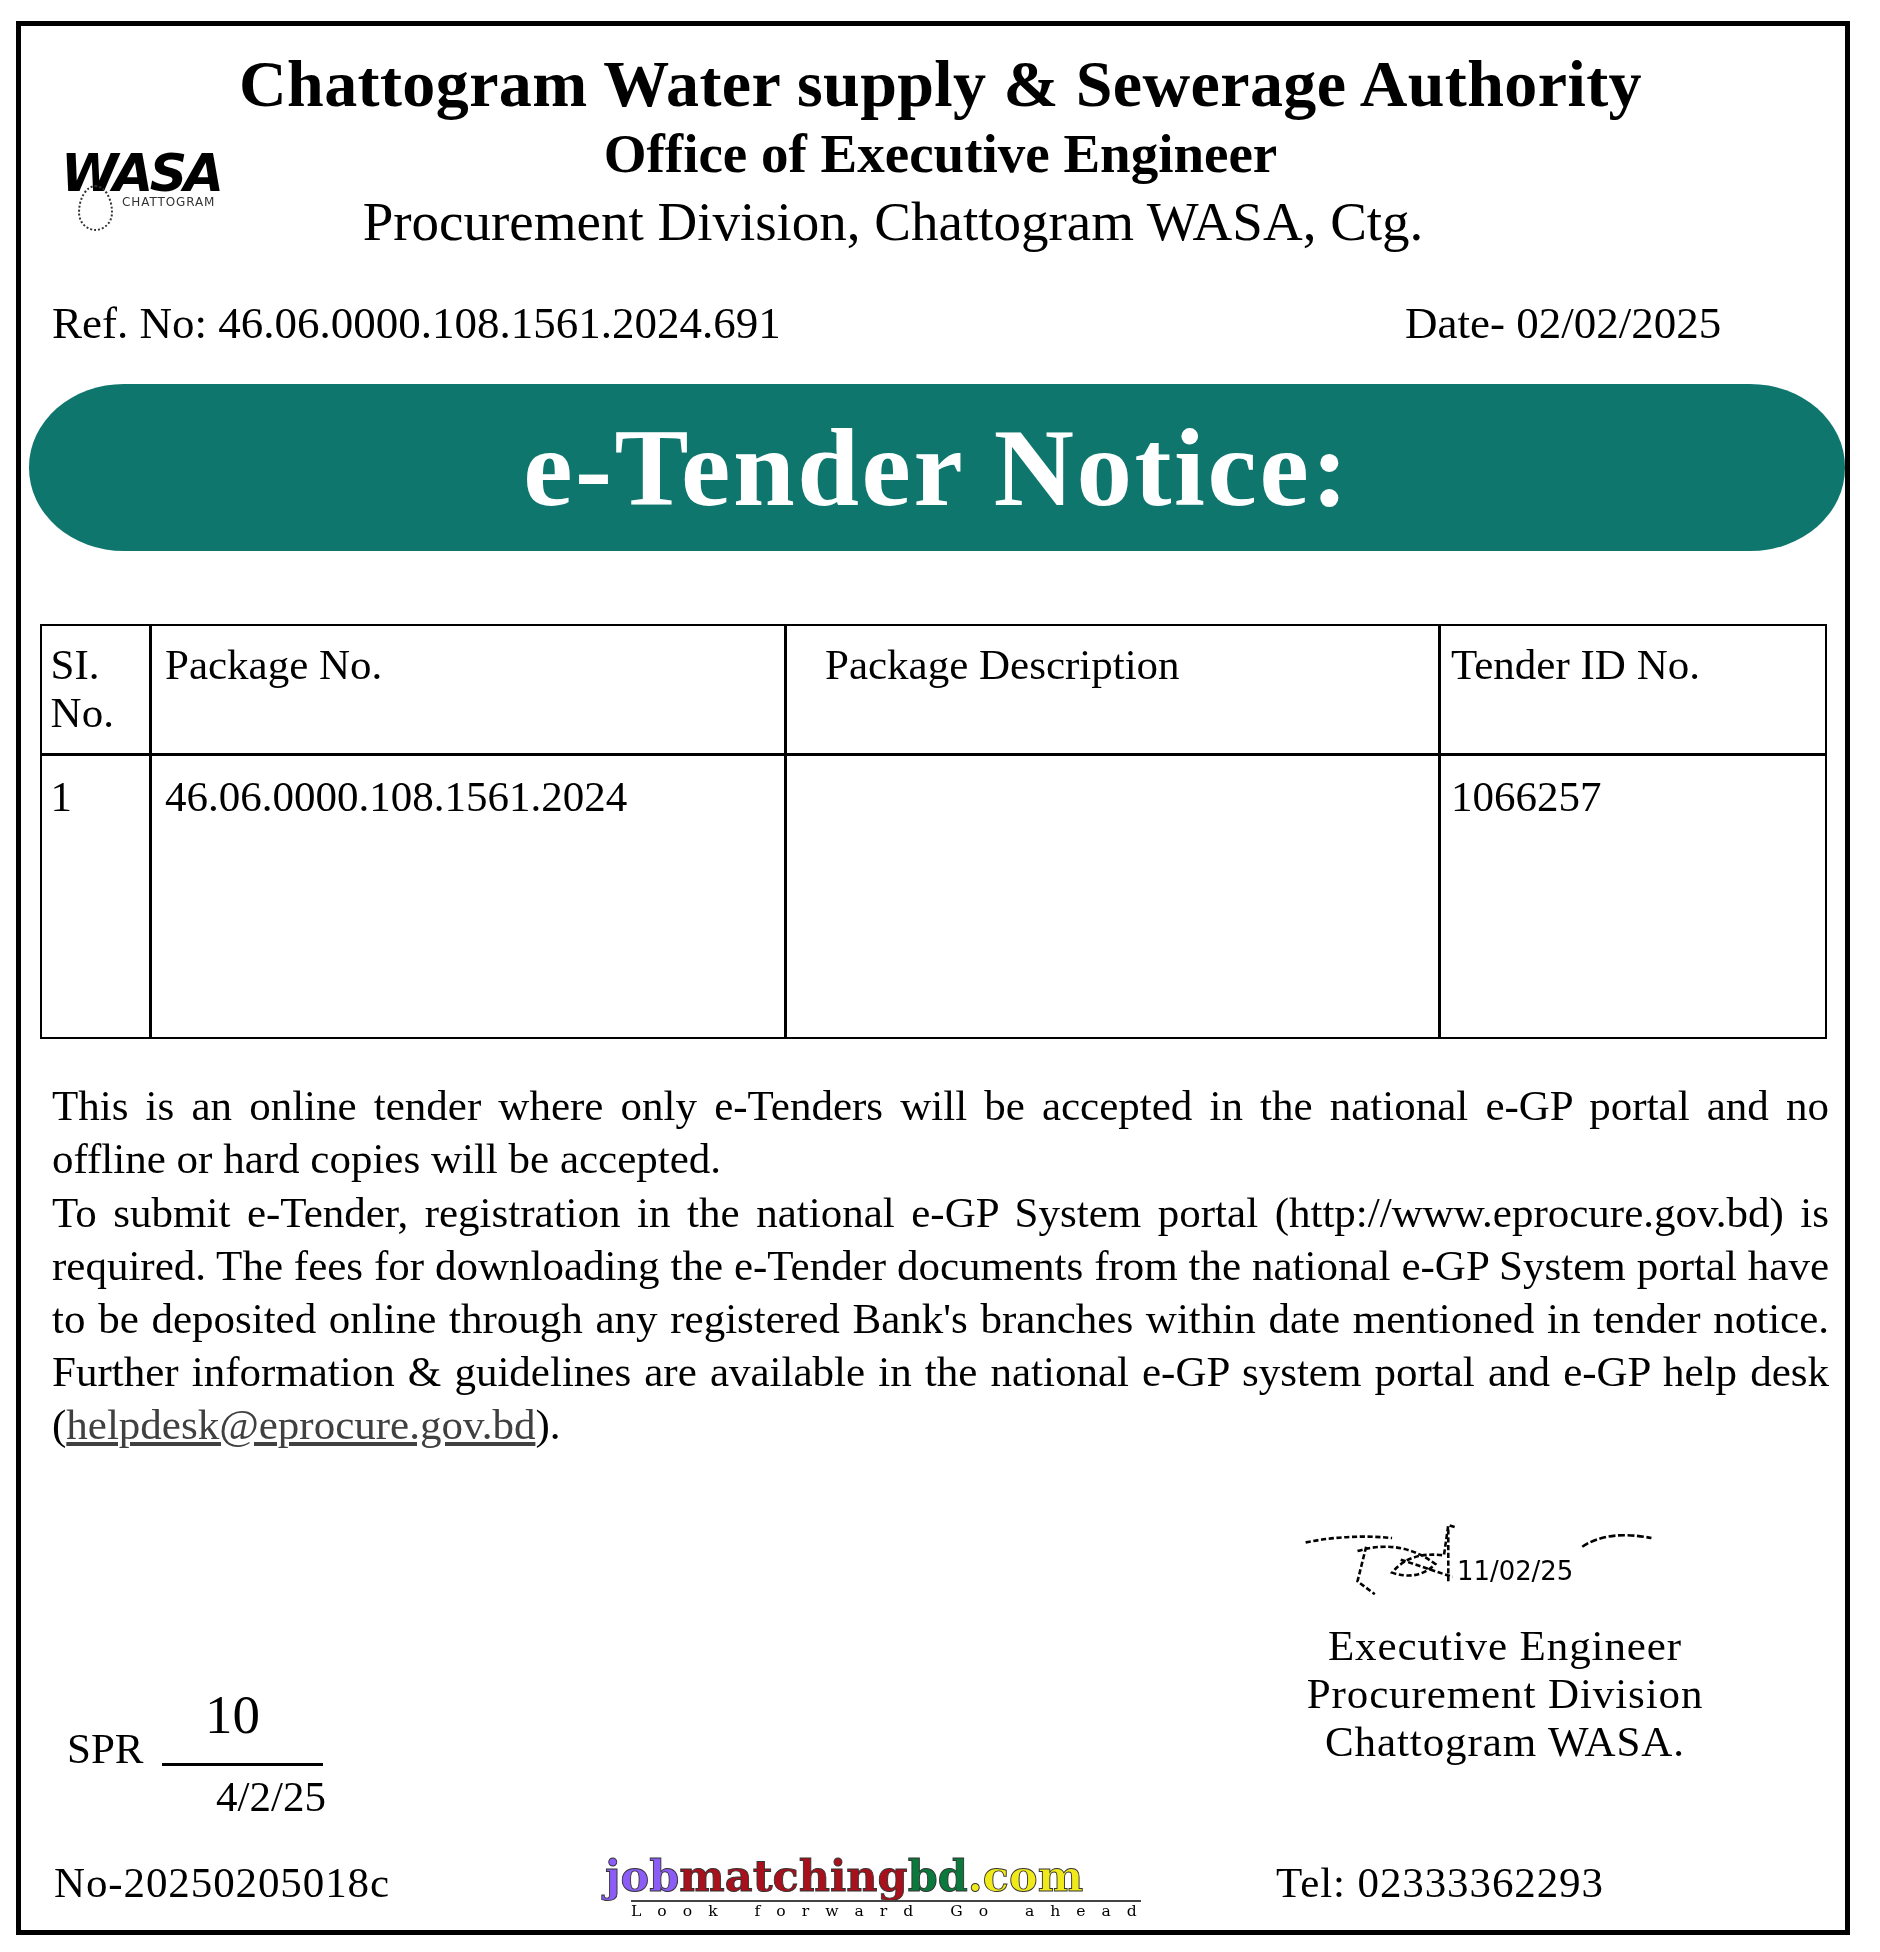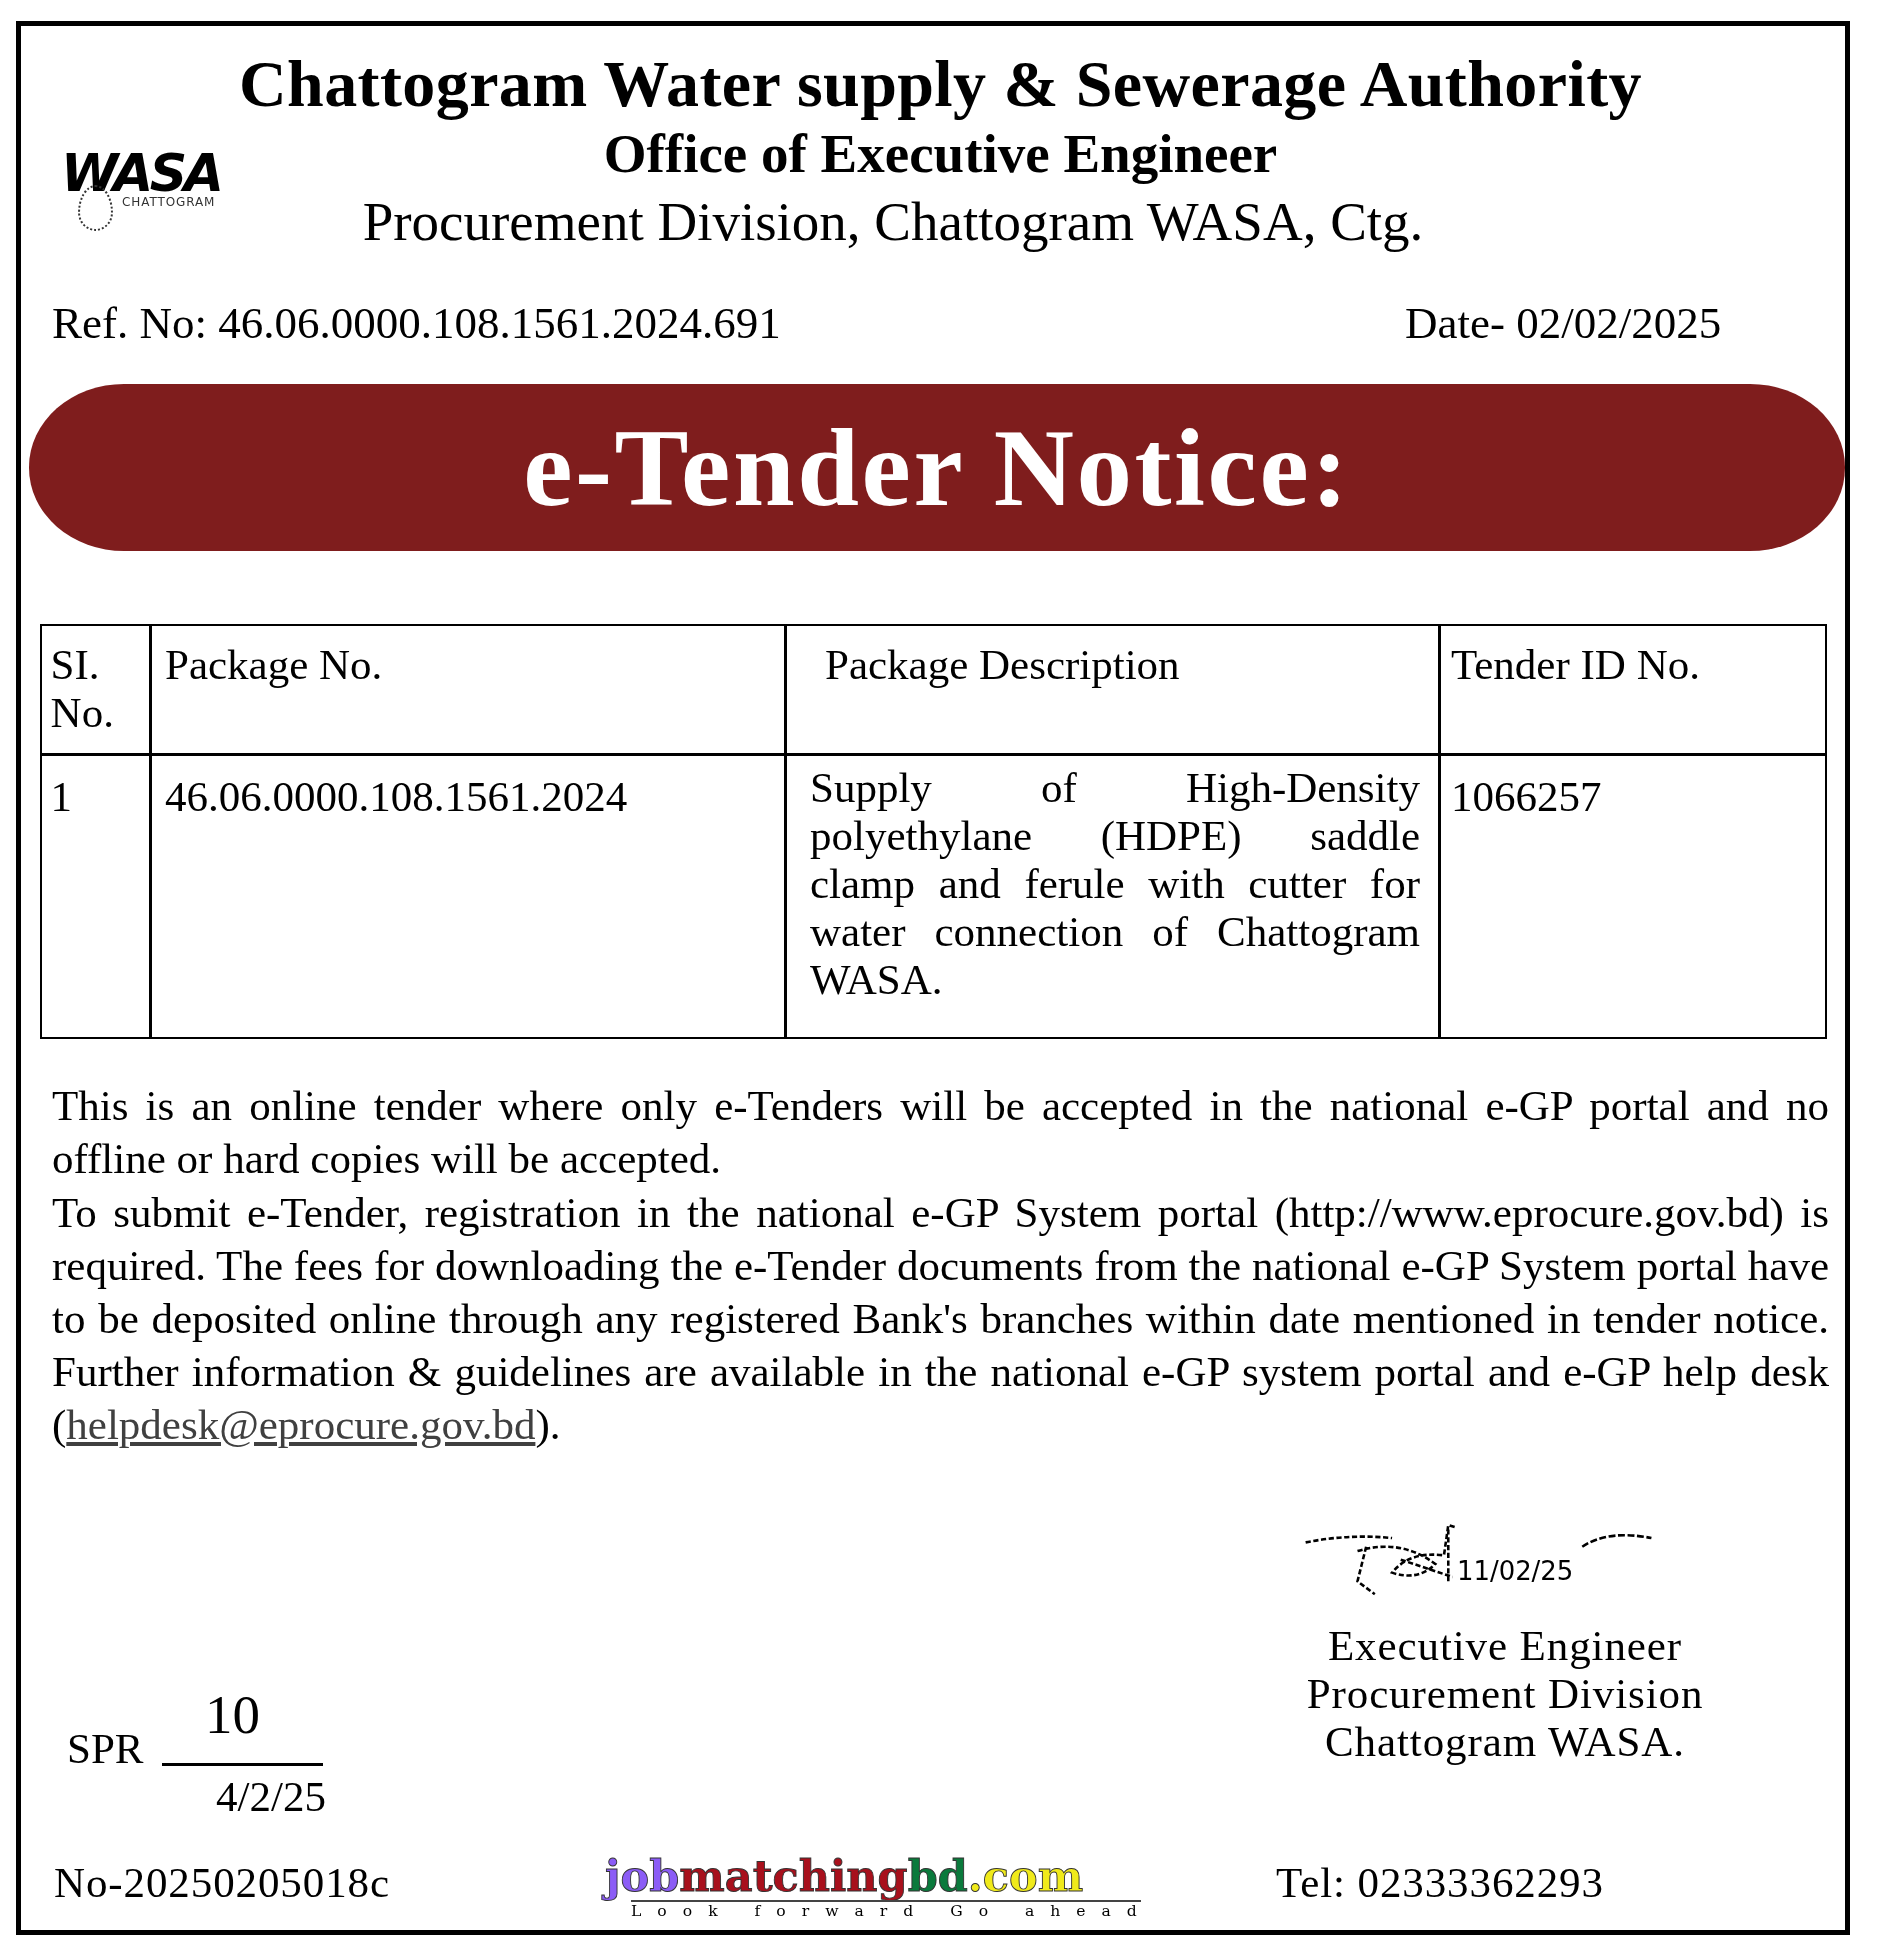--- a/index.html
+++ b/index.html
@@ -20,21 +20,21 @@
     font-size: 55px; line-height: 66px; }
   .logo { left: 61px; top: 147px; width: 190px; height: 86px; }
   .logo-text { position: absolute; left: 0; top: 0; font-family: "DejaVu Sans", sans-serif;
     font-weight: bold; font-size: 52px; letter-spacing: -3.5px; line-height: 52px; font-style: italic; }
   .logo-drop { position: absolute; left: 17.3px; top: 38px; width: 31px; height: 42px;
     border: 2.6px dotted #333; border-radius: 50% 50% 50% 50% / 60% 60% 40% 40%; }
   .logo-sub { position: absolute; left: 61px; top: 48px; font-family: "DejaVu Sans", sans-serif;
     font-size: 12px; letter-spacing: 0.9px; color: #333; }
   .ref { left: 52px; top: 296px; font-size: 45px; line-height: 55px; }
   .date { left: 1405px; top: 296px; font-size: 45px; line-height: 55px; }
-  .banner { left: 29px; top: 384px; width: 1816px; height: 167px; background: #7f1d1d;
+  .banner { left: 29px; top: 384px; width: 1816px; height: 167px; background: #0f766e;
     border-radius: 95px / 83px; }
   .banner-text { position: absolute; left: 0; top: 0; width: 100%; height: 100%;
     display: flex; align-items: center; justify-content: center; color: #fff;
     font-weight: bold; font-size: 111px; letter-spacing: 2.6px; }
   .tbl { position: absolute; left: 40px; top: 624px; width: 1787px; height: 415px;
     border: 2.6px solid #000; box-sizing: border-box; }
   .vline { position: absolute; top: 0; bottom: 0; width: 2.6px; background: #000; }
   .hline { position: absolute; left: 0; right: 0; height: 2.6px; background: #000; top: 127px; }
   .cell { position: absolute; font-size: 43px; line-height: 48px; white-space: normal; }
   .desc { text-align: justify; text-align-last: left; }
@@ -84,21 +84,20 @@
   <div class="vline" style="left:1396px"></div>
   <div class="hline"></div>
 
   <div class="cell" style="left:8.6px; top:14.7px; width:86px;">SI. No.</div>
   <div class="cell" style="left:123px; top:14.7px; width:605px;">Package No.</div>
   <div class="cell" style="left:783px; top:14.7px; width:605px;">Package Description</div>
   <div class="cell" style="left:1409px; top:14.7px; width:363px;">Tender ID No.</div>
 
   <div class="cell" style="left:8.6px; top:147px; width:86px;">1</div>
   <div class="cell" style="left:123px; top:147px; width:605px;">46.06.0000.108.1561.2024</div>
-  <div class="cell desc" style="left:768px; top:138px; width:610px;">Supply of High-Density polyethylane (HDPE) saddle clamp and ferule with cutter for water connection of Chattogram WASA.</div>
   <div class="cell" style="left:1409px; top:147px; width:363px;">1066257</div>
 </div>
 
 <div class="abs para" style="top:1079px;">This is an online tender where only e-Tenders will be accepted in the national e-GP portal and no offline or hard copies will be accepted.</div>
 <div class="abs para" style="top:1186px;"><span>To submit e-Tender, registration in the national e-GP System portal (http://www.eprocure.gov.bd) is required. The fees for downloading the e-Tender documents from the national e-GP System portal have to be deposited online through any registered Bank's branches within date mentioned in tender notice. Further information &amp; guidelines are available in the national e-GP system portal and e-GP help desk (</span><a>helpdesk@eprocure.gov.bd</a><span>).</span></div>
 
 <div class="abs sig">
   <svg width="389" height="104" viewBox="0 0 450 120">
     <path d="M10 35 Q60 25 110 30 M80 40 L70 80 L90 95 M70 45 Q120 30 160 60 Q140 80 110 70 Q130 45 170 50 L175 15 L185 18 M120 55 L180 75 M175 20 L175 80" fill="none" stroke="#000" stroke-width="3" stroke-dasharray="6 3"></path>
     <text x="185" y="78" font-family="DejaVu Sans, sans-serif" font-size="30" fill="#000">11/02/25</text>

